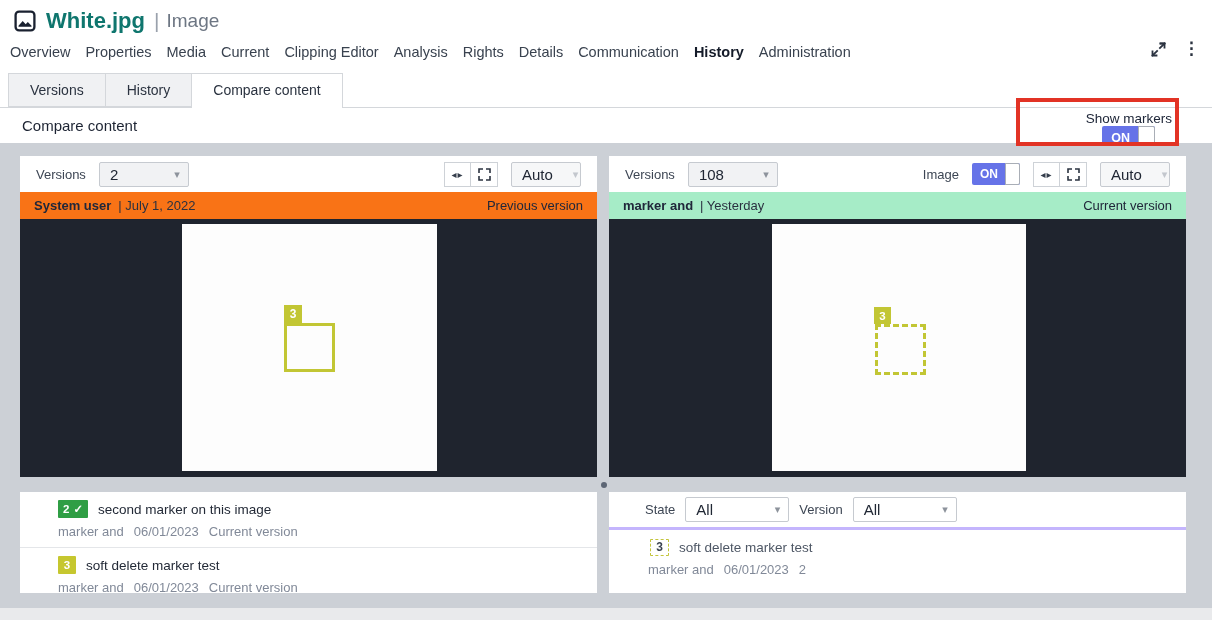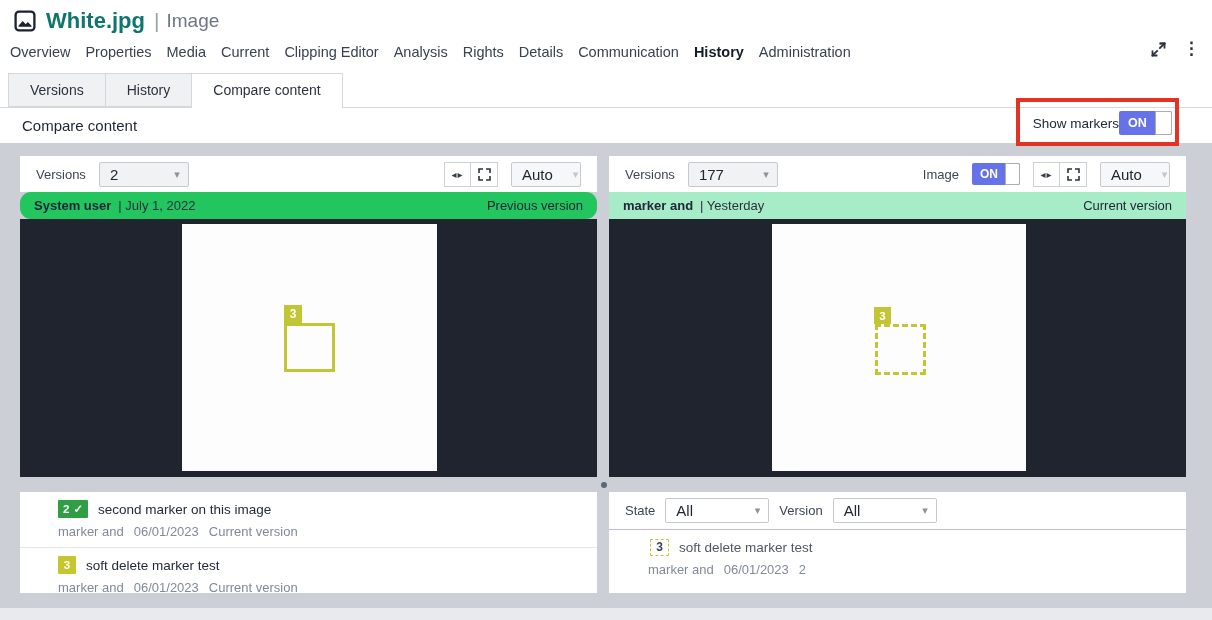--- a/index.html
+++ b/index.html
@@ -20,21 +20,21 @@
   .kebab { font-size:17px; font-weight:700; color:#2b3340; line-height:18px; }
 
   
   .tabline { position:absolute; top:107px; left:0; width:1212px; height:1px; background:#d4d7db; z-index:1; }
   .subtabs { position:absolute; top:73px; left:8px; display:flex; z-index:2; }
   .subtab { height:34px; line-height:32px; padding:0 21px; font-size:14px; color:#2b3340; background:#f0f1f3; border:1px solid #d4d7db; }
   .subtab + .subtab { border-left:none; }
   .subtab.active { background:#ffffff; height:35px; border-bottom:none; z-index:3; }
   .heading-row { position:absolute; top:108px; left:0; width:1212px; height:35px; background:#ffffff; }
   .compare-heading { position:absolute; top:9px; left:22px; font-size:15px; color:#1d2433; }
-  .markers-control { position:absolute; top:3px; right:40px; display:flex; align-items:center; gap:0; }
+  .markers-control { position:absolute; top:3px; right:40px; display:flex; align-items:center; gap:0;flex-direction:column; }
   .show-markers-label { font-size:13.5px; color:#20283a; }
   .red-box { position:absolute; left:1016px; top:98px; width:163px; height:48px; border:4px solid #e23325; z-index:6; pointer-events:none; }
 
   
   .toggle { position:relative; display:inline-flex; align-items:center; background:#6673e8; border-radius:2px; cursor:pointer; }
   .toggle .on { color:#fff; font-weight:700; font-size:12.5px; padding-left:9px; }
   .toggle .knob { position:absolute; right:0; top:0; height:100%; background:#fff; border:1px solid #a9aeb6; border-radius:0 2px 2px 0; }
   .toggle.large { width:53px; height:24px; }
   .toggle.large .knob { width:17px; }
   .toggle.small { width:48px; height:22px; }
@@ -57,21 +57,21 @@
   .select.zoom { width:70px; background:#f6f7f8;gap:12px; }
   .select.zoom .caret { color:#c3c7cd; }
   .select.filter { width:104px; background:#fff; }
   .spacer { flex:1; }
   .icon-group { display:flex; }
   .icon-btn { width:27px; height:25px; border:1px solid #ced2d7; background:#fff; display:inline-flex; align-items:center; justify-content:center; cursor:pointer; }
   .icon-btn + .icon-btn { border-left:none; }
   .arrows-glyph { font-size:10px; color:#343d4b; letter-spacing:1px; }
 
   .banner { height:27px; display:flex; align-items:center; padding:0 14px; font-size:13px; }
-  .banner.prev { background:#22c55e;border-radius:11px; }
+  .banner.prev { background:#f97316; }
   .banner.curr { background:#a6ecc7; }
   .banner .user { font-weight:700; color:#20273a; }
   .banner .date { margin-left:7px; color:#2a3140; }
   .banner .tag { margin-left:auto; color:#20273a; }
 
   .image-area { position:relative; height:258px; background:#1f242e; overflow:hidden; cursor:grab; }
   .white-rect { position:absolute; top:5px; width:255px; height:247px; background:#fdfdfd; }
   #left-panel .white-rect { left:162px; }
   #right-panel .white-rect { left:163px; width:254px; }
   .marker-label { position:absolute; background:#c2c634; color:#fff; font-weight:700; display:flex; align-items:center; justify-content:center; }
@@ -85,21 +85,21 @@
   .mi-row { display:flex; align-items:center; gap:10px; margin:8px 0 0 38px; height:18px; }
   .badge { height:18px; min-width:18px; display:inline-flex; align-items:center; justify-content:center; font-size:11.5px; font-weight:700; color:#fff; border-radius:1px; }
   .badge.green { background:#2f9e44; padding:0 5px; gap:4px; }
   .badge.yellow { background:#c6c72f; width:18px; }
   .badge.dashed { background:#fff; border:1px dashed #c4c53c; color:#3a4250; width:19px; height:17px; font-size:12px; }
   .mi-title { font-size:13.5px; font-weight:400; color:#232a37; }
   .mi-title.muted { color:#4e5765; }
   .mi-meta { margin:6px 0 0 38px; font-size:13px; color:#818998; display:flex; gap:10px; height:16px; }
   .list-divider { border-top:1px solid #e4e6e9; margin-top:7px; }
 
-  .filter-row { height:38px; display:flex; align-items:center; padding-left:16px; border-bottom:1px solid #c4b5fd; gap:10px; background:#fff; }
+  .filter-row { height:38px; display:flex; align-items:center; padding-left:36px; border-bottom:3px solid #c4b5fd; gap:10px; background:#fff; }
   .filter-row .tb-label { color:#3d4654; }
   .filter-input { width:170px; height:24px; border:1px solid #c6cad0; border-radius:2px; padding:0 9px; font-size:14px; color:#333a46; margin-left:8px; font-family:"Liberation Sans", sans-serif; }
   .filter-input::placeholder { color:#9aa1ac; }
 
   svg.stroke-icon { stroke:#2b3340; stroke-width:1.8; fill:none; stroke-linecap:square; }
 </style>
 </head>
 <body>
 
 <div id="page">
@@ -235,21 +235,21 @@
         </div>
       </div>
     </div>
 
     <div class="split-dot"></div>
 
     <div class="panel" id="right-panel">
       <div class="panel-toolbar">
         <span class="tb-label">Versions</span>
         <span class="select versions">
-          <span class="val">177</span>
+          <span class="val">108</span>
           <span class="caret">▾</span>
         </span>
         <span class="spacer"></span>
         <span class="tb-label">Image</span>
         <span class="toggle small">
           <span class="on">ON</span>
           <span class="knob"></span>
         </span>
         <span class="icon-group">
           <span class="icon-btn">

